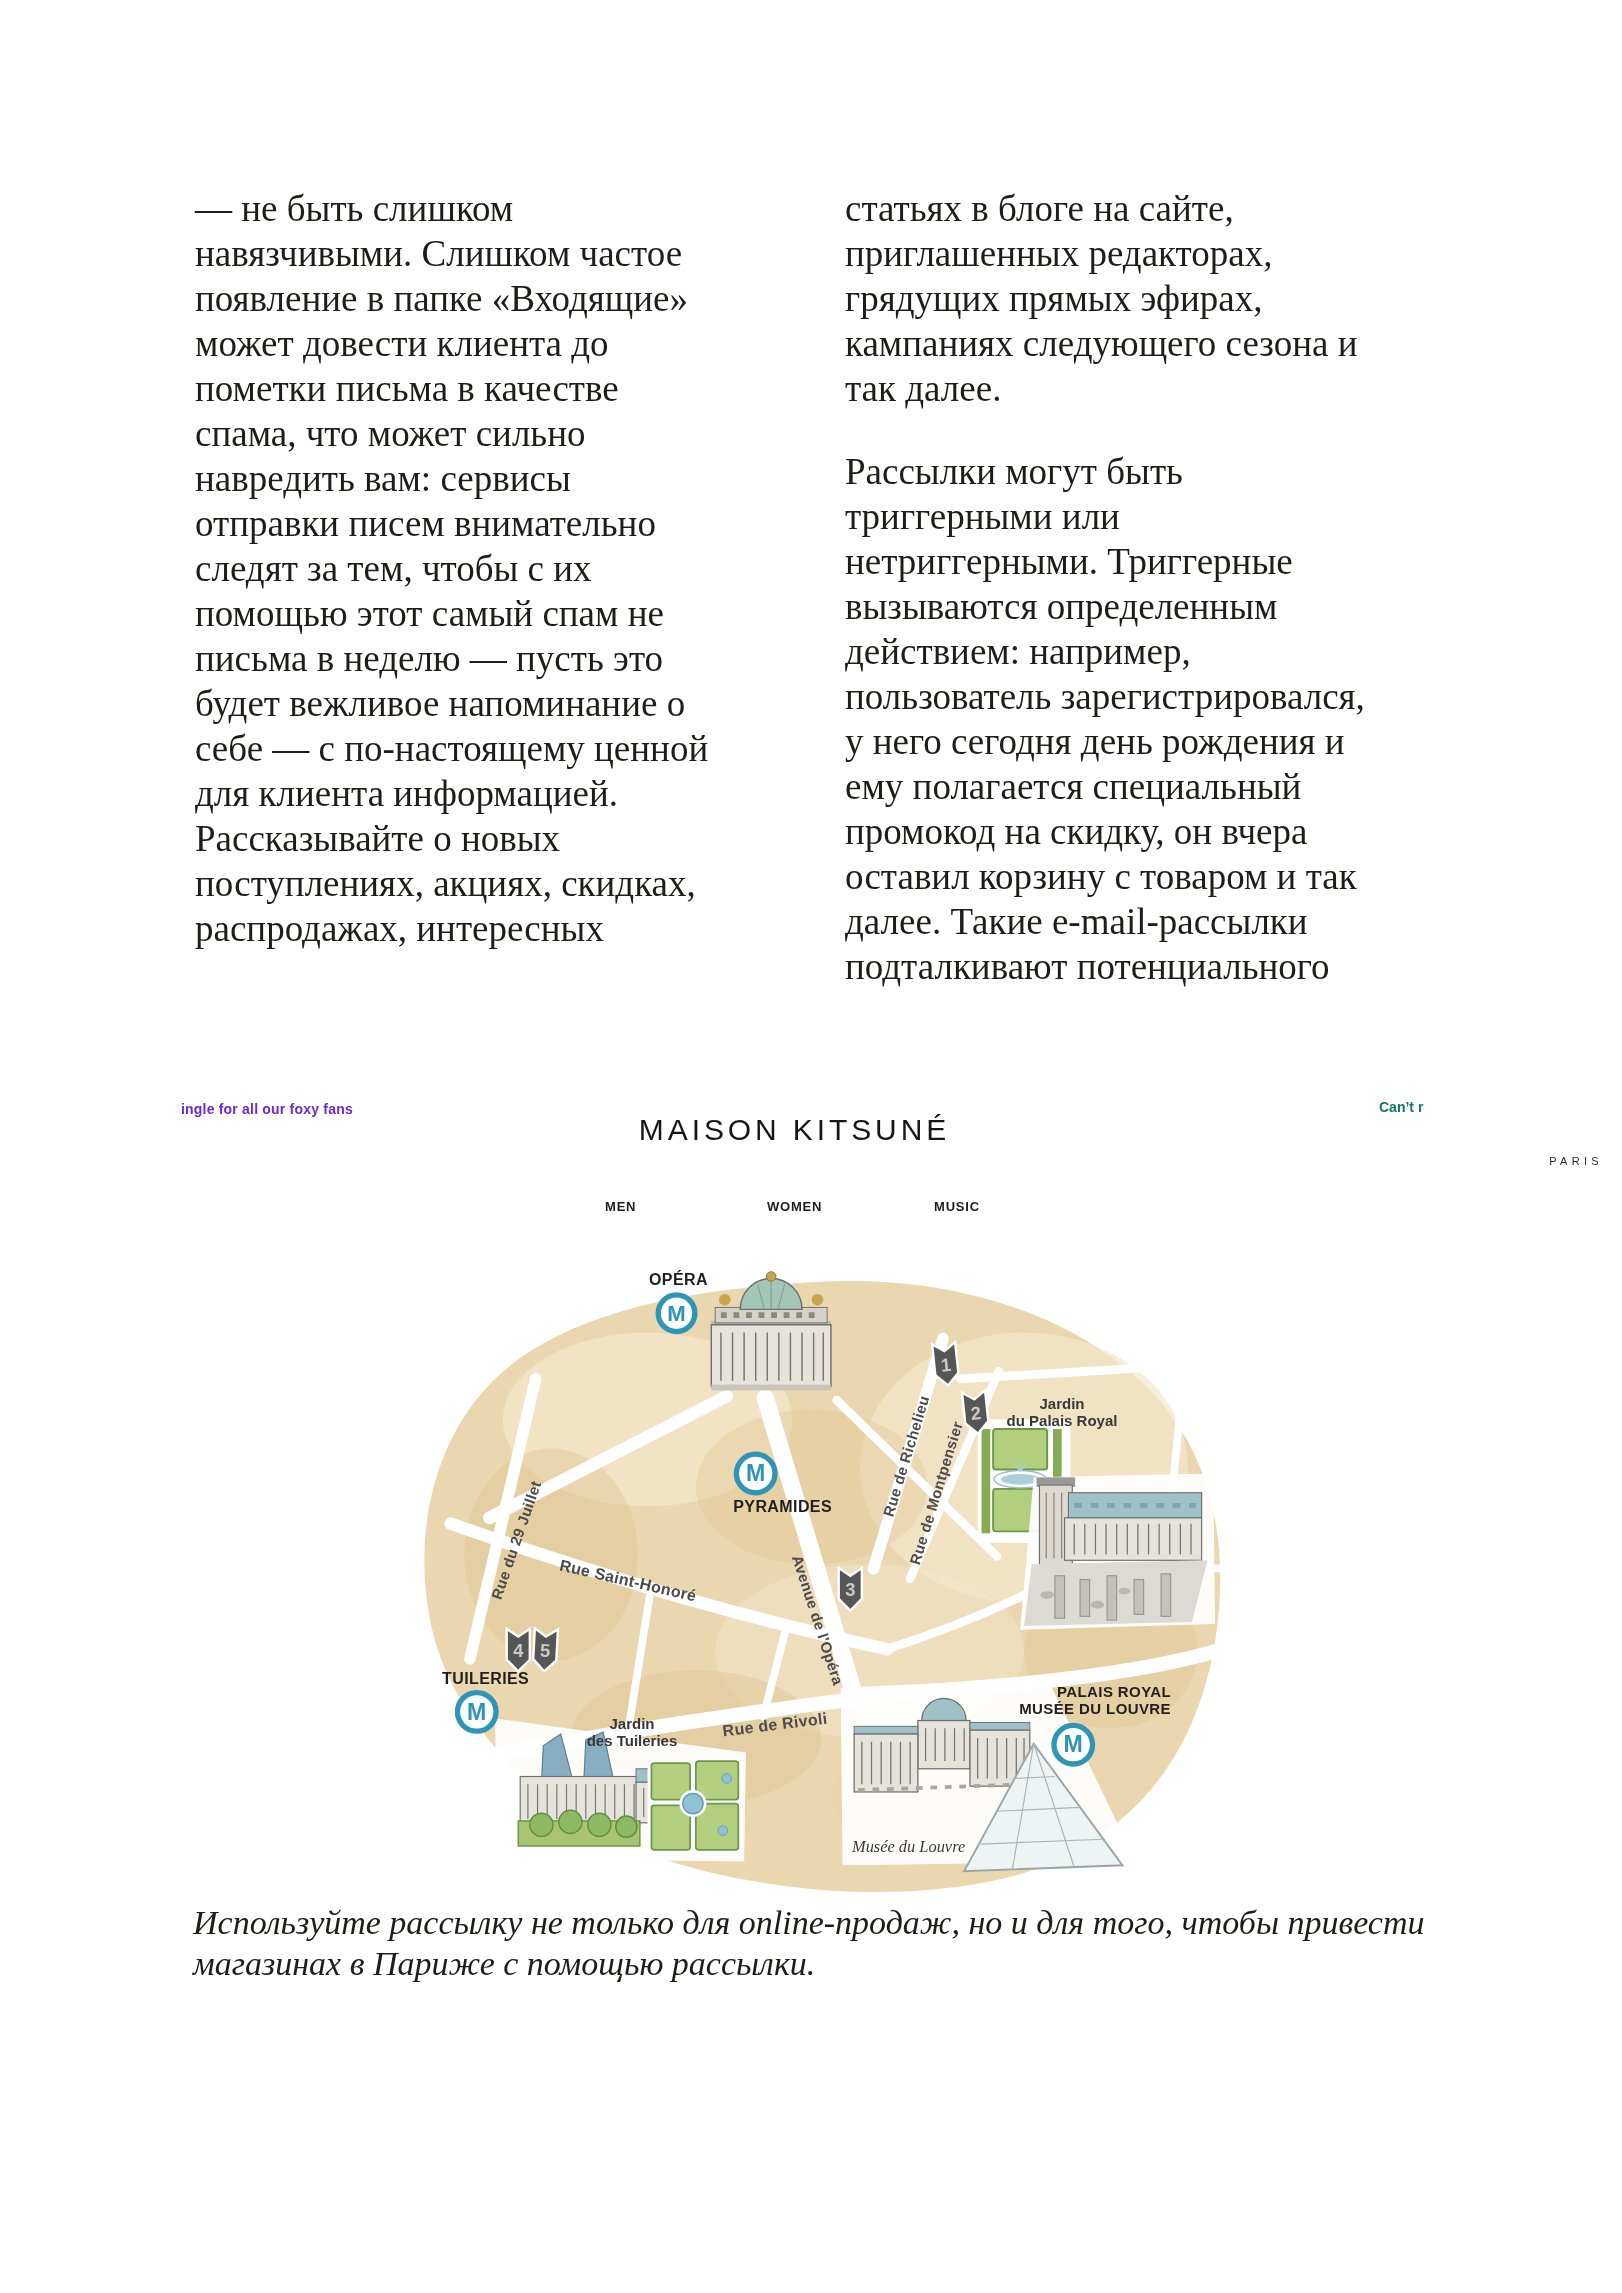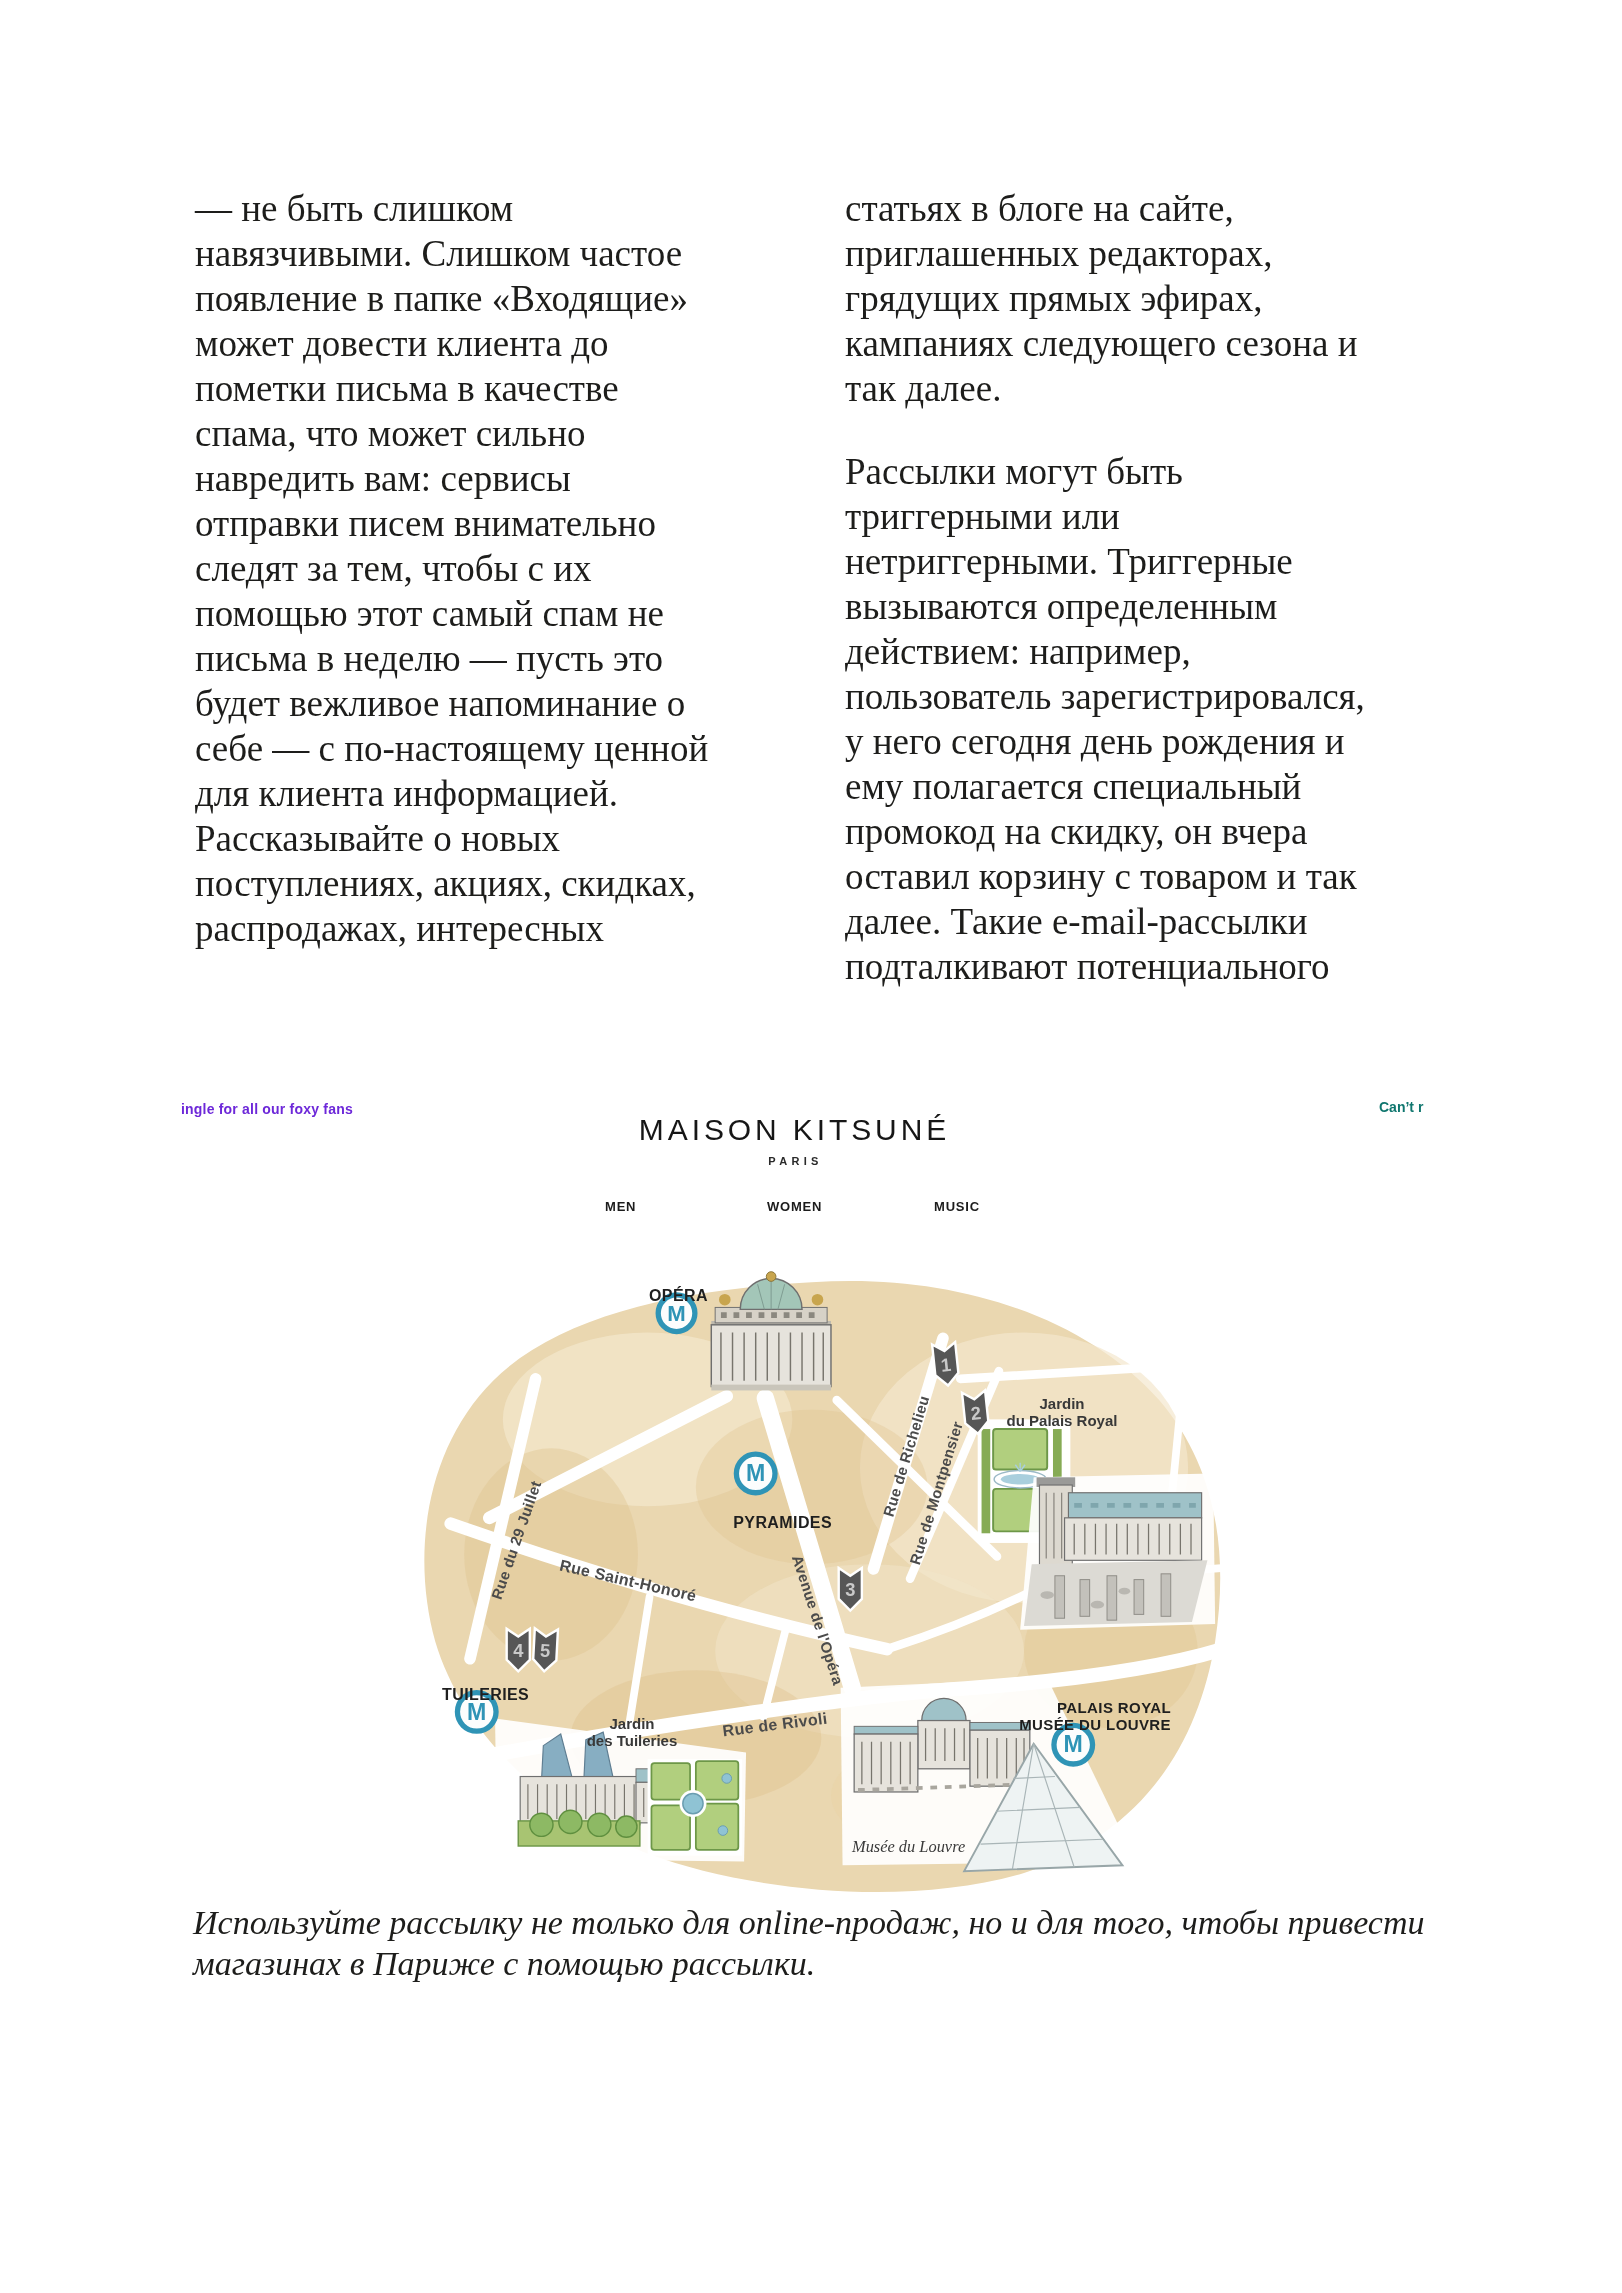--- a/index.html
+++ b/index.html
@@ -14,33 +14,33 @@
   #right-col-p2{left:845px;top:449px;}
 
   
   .nl-sans{font-family:"Liberation Sans",sans-serif;}
   #nl-top-left{position:absolute;left:181px;top:1101px;font-size:14px;font-weight:600;
                color:#6d28d9;letter-spacing:0.2px;}
   #nl-top-right{position:absolute;left:1379px;top:1099px;font-size:14px;font-weight:700;
                 color:#0f766e;}
   #nl-logo{position:absolute;left:0;top:1113px;width:1589px;text-align:center;
            font-size:30px;font-weight:400;letter-spacing:3.9px;color:#161616;}
-  #nl-paris{position:absolute;left:1px;top:1155px;width:1589px;text-align:center;
-            font-size:11px;font-weight:700;letter-spacing:4.3px;color:#2a2a2a;}
+  #nl-paris{position:absolute;left:14px;top:1155px;width:1589px;text-align:right;
+            font-size:11px;font-weight:400;letter-spacing:4.3px;color:#2a2a2a;}
   .nl-nav-item{position:absolute;top:1199px;font-size:13px;font-weight:700;
                letter-spacing:0.8px;color:#1c1c1c;cursor:pointer;}
   #nav-men{left:605px;}
   #nav-women{left:767px;}
   #nav-music{left:934px;}
 
   
   #map{position:absolute;left:406px;top:1236px;width:821px;height:666px;}
   #map svg{position:absolute;left:0;top:0;}
   .map-label{position:absolute;font-family:"Liberation Sans",sans-serif;white-space:nowrap;}
-  .station{font-size:16px;font-weight:700;letter-spacing:0.4px;color:#1f1f1f;margin-top:16px;}
+  .station{font-size:16px;font-weight:700;letter-spacing:0.4px;color:#1f1f1f;}
   .station.center{text-align:right;}
   .area-label{font-size:15px;font-weight:600;color:#383838;text-align:center;line-height:17px;}
   .street{font-size:15px;font-weight:600;color:#4b4b4b;letter-spacing:0.3px;
           transform-origin:center center;}
   .street.big{font-size:16px;}
   #musee-louvre-label{font-family:"Liberation Serif",serif;font-style:italic;
                       font-size:16.4px;color:#3a3a3a;font-weight:400;}
 
   
   #caption{position:absolute;left:193px;top:1902px;font-size:34px;line-height:41px;

